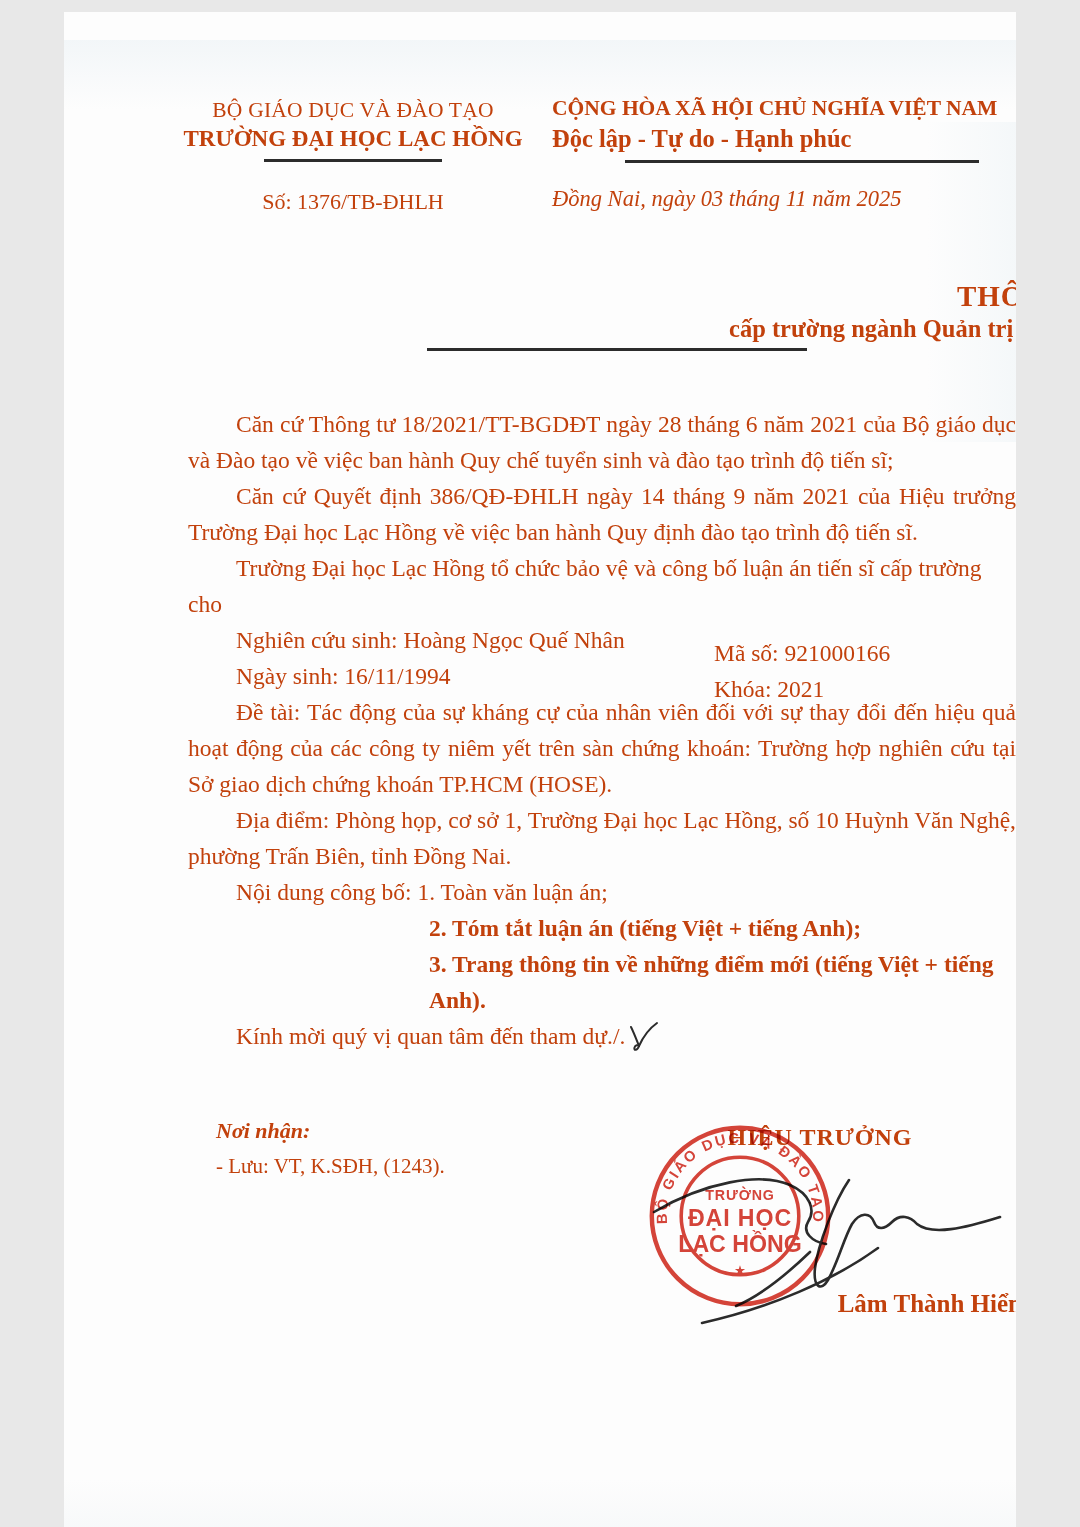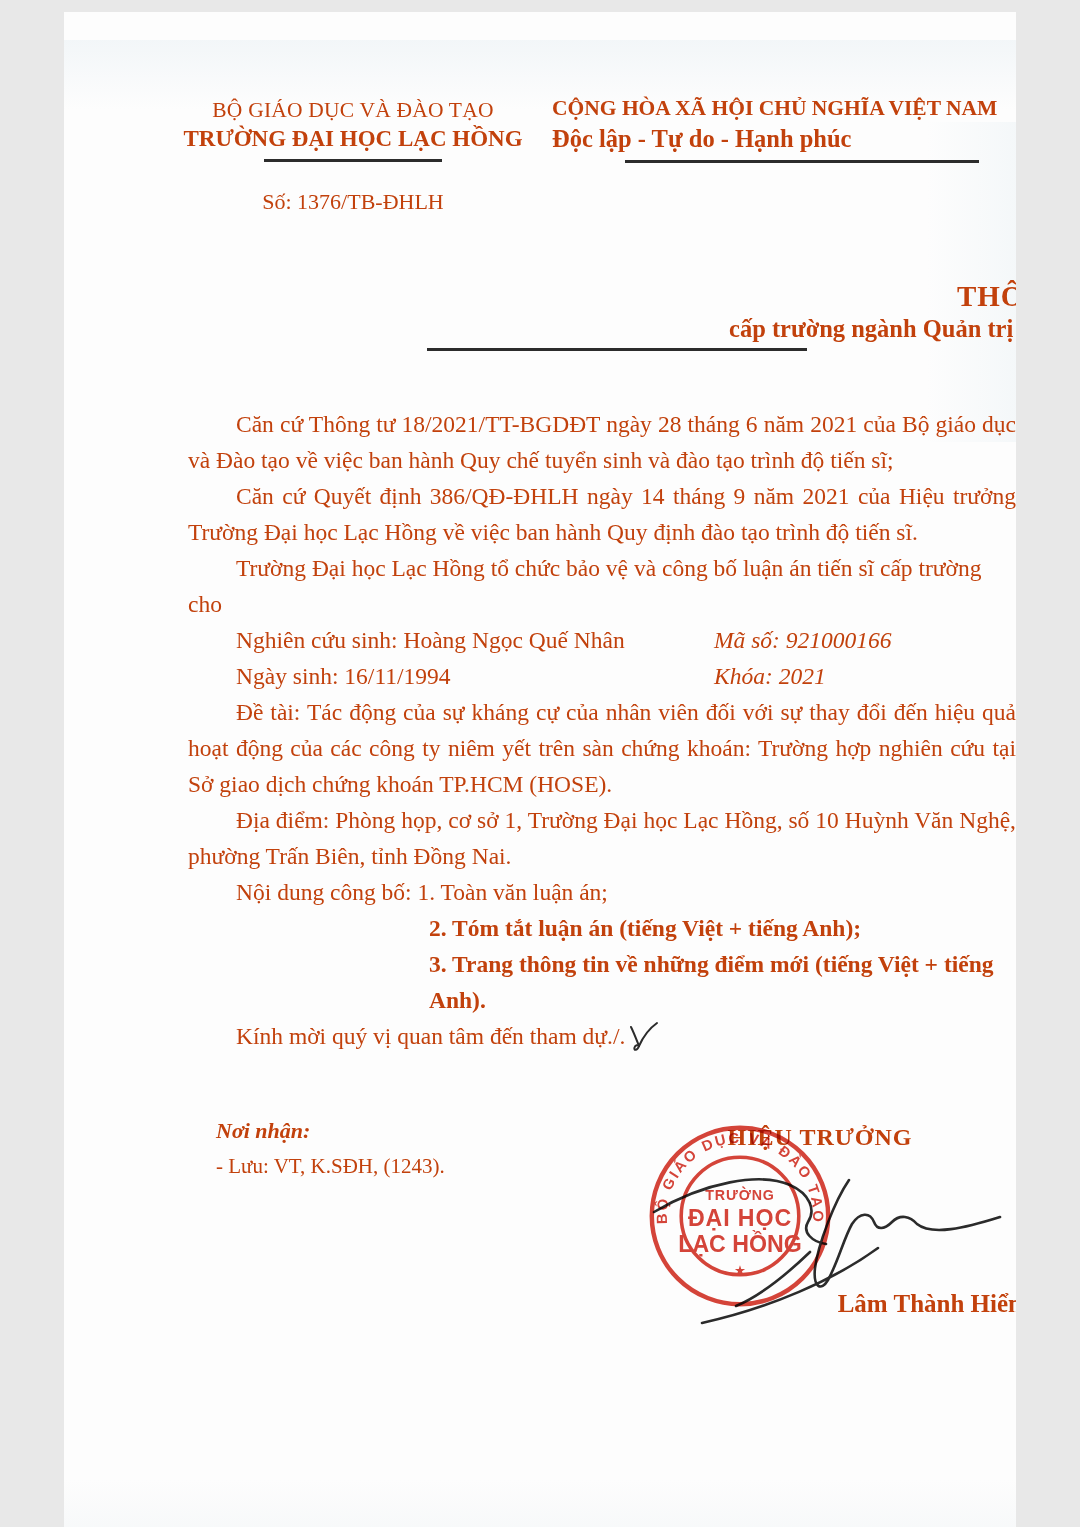--- a/index.html
+++ b/index.html
@@ -38,21 +38,21 @@
   .doc-title{font-size:29px;font-weight:bold;letter-spacing:1px;}
   .doc-sub{font-size:24.5px;font-weight:bold;margin-top:7px;}
   .doc-sub2{margin-top:2px;}
   .rule-title{width:380px;height:3px;margin:5px auto 0;transform:translateX(13px);}
 
   .body{position:absolute;left:124px;top:394px;width:828px;}
   .body p{margin:0;font-size:23.5px;line-height:36px;}
   .indent{text-indent:48px;}
   .justify{text-align:justify;}
   .info-row{position:relative;}
-  .cell-right{position:absolute;left:526px;top:0;text-indent:0;font-style:italic;}
+  .cell-right{position:absolute;left:526px;top:13px;text-indent:0;}
   .list-item{padding-left:241px;font-weight:bold;}
   .invite-mark{display:inline-block;vertical-align:-8px;margin-left:1px;}
 
   .recipients{position:absolute;left:152px;top:1106px;}
   .recipients .lbl{font-size:22px;font-weight:bold;font-style:italic;}
   .recipients .ln{font-size:21px;margin-top:10px;}
 
   .sign-title{position:absolute;left:560px;top:1112px;width:392px;text-align:center;
     font-size:24px;font-weight:bold;letter-spacing:1px;}
   .sign-name{position:absolute;left:560px;top:1278px;width:398px;text-align:right;
@@ -76,20 +76,21 @@
     <div class="l1">BỘ GIÁO DỤC VÀ ĐÀO TẠO</div>
     <div class="l2">TRƯỜNG ĐẠI HỌC LẠC HỒNG</div>
     <div class="rule rule-left"></div>
     <div class="doc-num">Số: 1376/TB-ĐHLH</div>
   </div>
 
   <div class="hdr-right">
     <div class="l1">CỘNG HÒA XÃ HỘI CHỦ NGHĨA VIỆT NAM</div>
     <div class="l2">Độc lập - Tự do - Hạnh phúc</div>
     <div class="rule rule-right"></div>
+    <div class="date-line">Đồng Nai, ngày 03 tháng 11 năm 2025</div>
   </div>
 
   <div class="title-block">
     <div class="doc-title">THÔNG BÁO</div>
     <div class="doc-sub doc-sub2">cấp trường ngành Quản trị Kinh doanh</div>
     <div class="rule rule-title"></div>
   </div>
 
   <div class="body">
     <p class="indent justify">Căn cứ Thông tư 18/2021/TT-BGDĐT ngày 28 tháng 6 năm 2021 của Bộ giáo dục và Đào tạo về việc ban hành Quy chế tuyển sinh và đào tạo trình độ tiến sĩ;</p>

